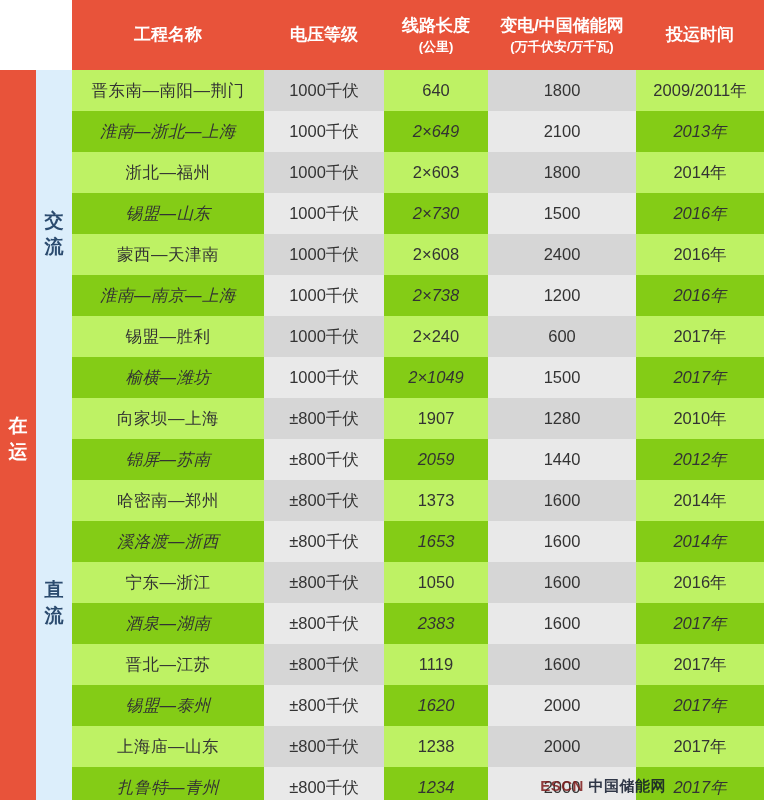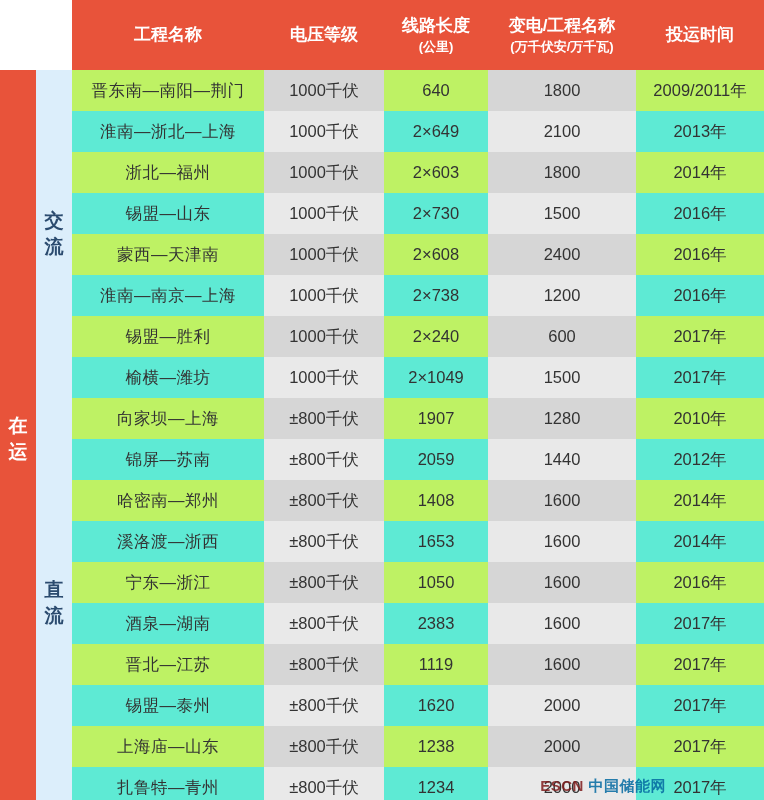--- a/index.html
+++ b/index.html
@@ -88,38 +88,38 @@
     font-size: 16.5px;
     color: #333333;
     border-right: 2px solid #ffffff;
     border-bottom: 2px solid #ffffff;
     height: 41px;
   }
   td.cell.last { border-right: 0; }
   td.name { letter-spacing: 0.5px; }
 
   .shade-a { background: #bef264; }
-  .shade-b { background: #5eead4; }
+  .shade-b { background: #84cc16; font-style: italic; }
   .shade-mid-a { background: #d6d6d6; }
   .shade-mid-b { background: #e9e9e9; }
 
   
   .watermark {
     position: absolute;
     right: 6px;
     bottom: 4px;
     font-size: 15px;
     color: #9a9a9a;
     letter-spacing: 0.5px;
     font-weight: bold;
     opacity: 0.85;
     pointer-events: none;
   }
   .watermark .en { color: #7f1d1d; }
-  .watermark .cn { color: #0369a1; margin-top: 8px; }
+  .watermark .cn { color: #0f172a; margin-top: 8px; }
 </style>
 </head>
 <body>
 
 <div class="sheet">
   <table class="grid">
     <colgroup>
       <col class="col-a">
         <col class="col-b">
         <col class="col-c">
@@ -132,21 +132,21 @@
       <tr>
         <td class="hdr-blank"></td>
         <td class="hdr-blank"></td>
         <td class="hdr">工程名称</td>
         <td class="hdr">电压等级</td>
         <td class="hdr">
           <span>线路长度</span>
           <span class="sub">(公里)</span>
         </td>
         <td class="hdr">
-          <span>变电/工程名称</span>
+          <span>变电/中国储能网</span>
           <span class="sub">(万千伏安/万千瓦)</span>
         </td>
         <td class="hdr last">投运时间</td>
       </tr>
     <tr class="row">
           <td class="vside" rowspan="18">
             <span>在</span>
             <span>运</span>
           </td>
           <td class="vsub" rowspan="8">
@@ -222,21 +222,21 @@
         <tr class="row">
           <td class="cell name shade-b">锦屏—苏南</td>
           <td class="cell shade-mid-b">±800千伏</td>
           <td class="cell shade-b">2059</td>
           <td class="cell shade-mid-b">1440</td>
           <td class="cell last shade-b">2012年</td>
         </tr>
         <tr class="row">
           <td class="cell name shade-a">哈密南—郑州</td>
           <td class="cell shade-mid-a">±800千伏</td>
-          <td class="cell shade-a">1408</td>
+          <td class="cell shade-a">1373</td>
           <td class="cell shade-mid-a">1600</td>
           <td class="cell last shade-a">2014年</td>
         </tr>
         <tr class="row">
           <td class="cell name shade-b">溪洛渡—浙西</td>
           <td class="cell shade-mid-b">±800千伏</td>
           <td class="cell shade-b">1653</td>
           <td class="cell shade-mid-b">1600</td>
           <td class="cell last shade-b">2014年</td>
         </tr>

